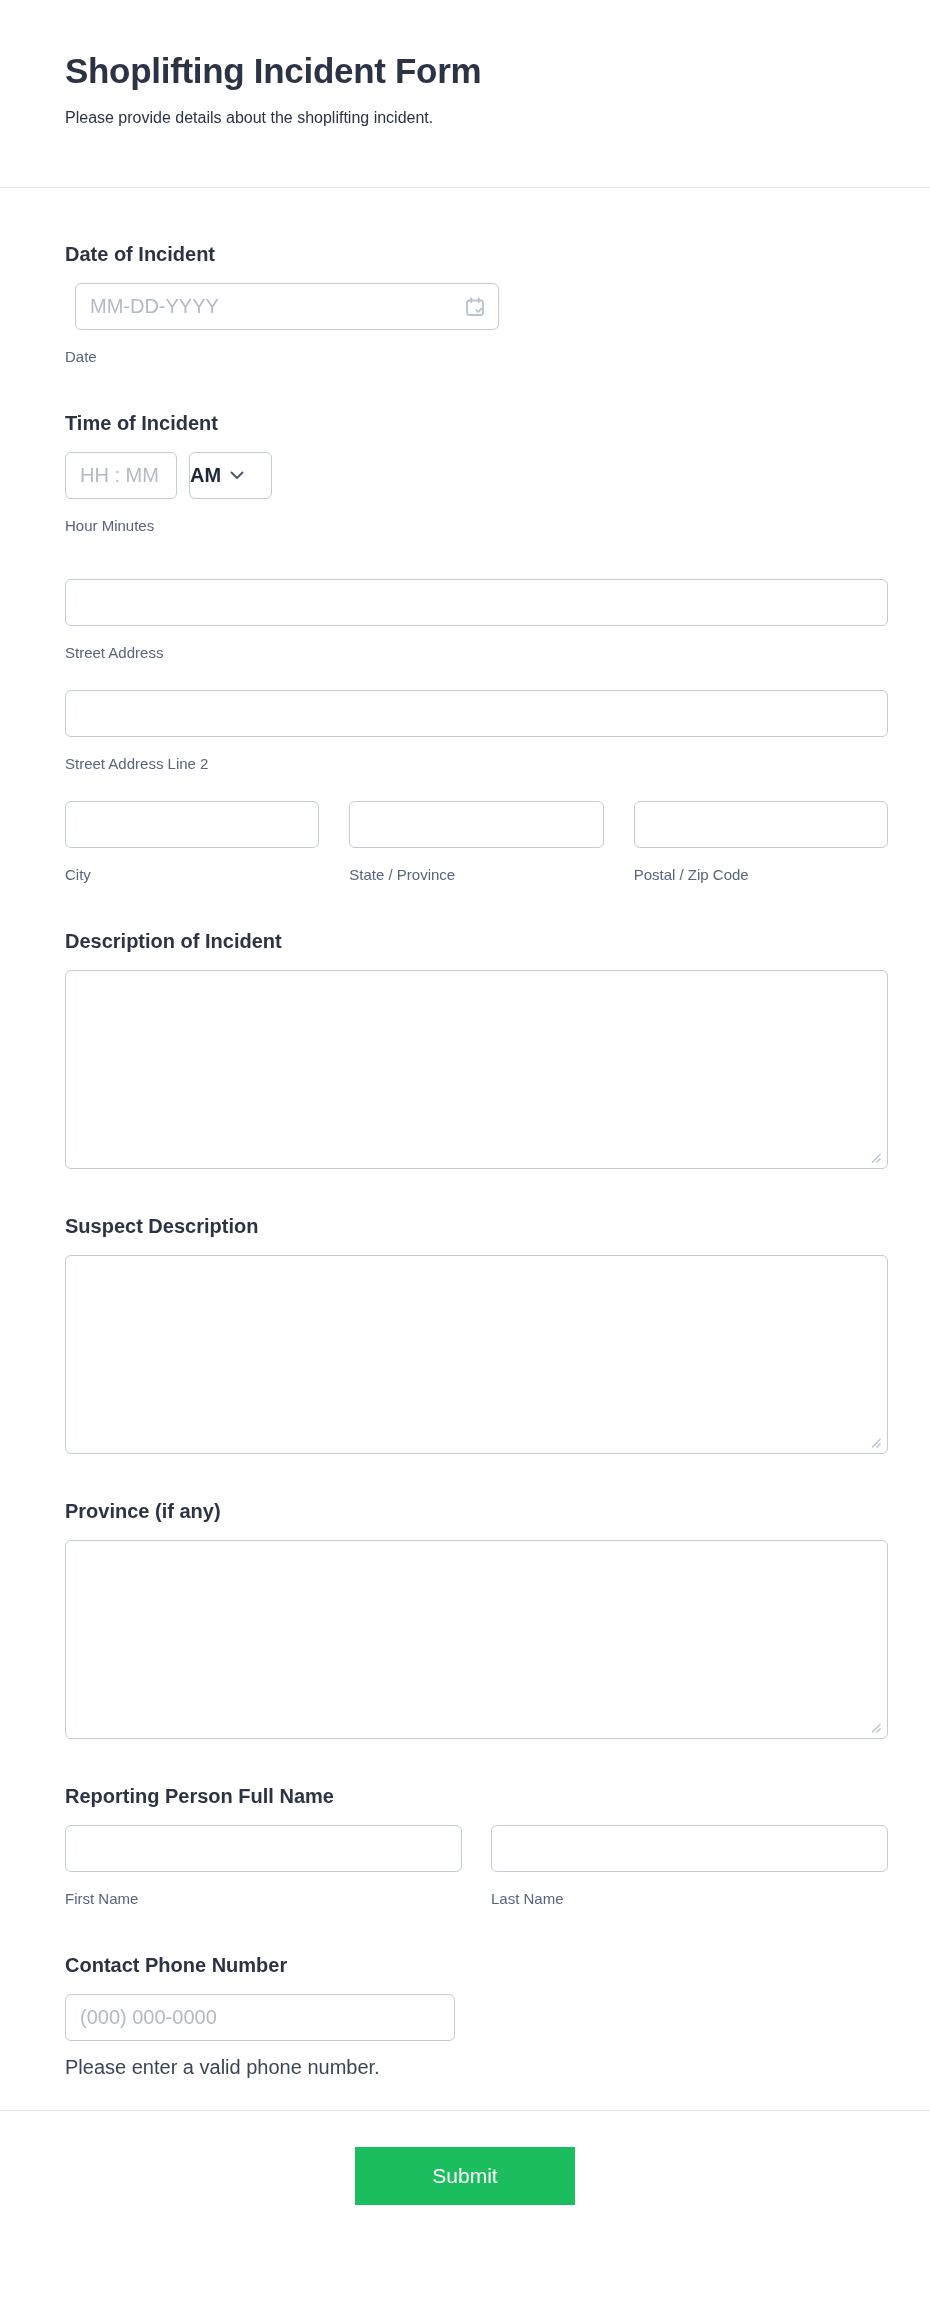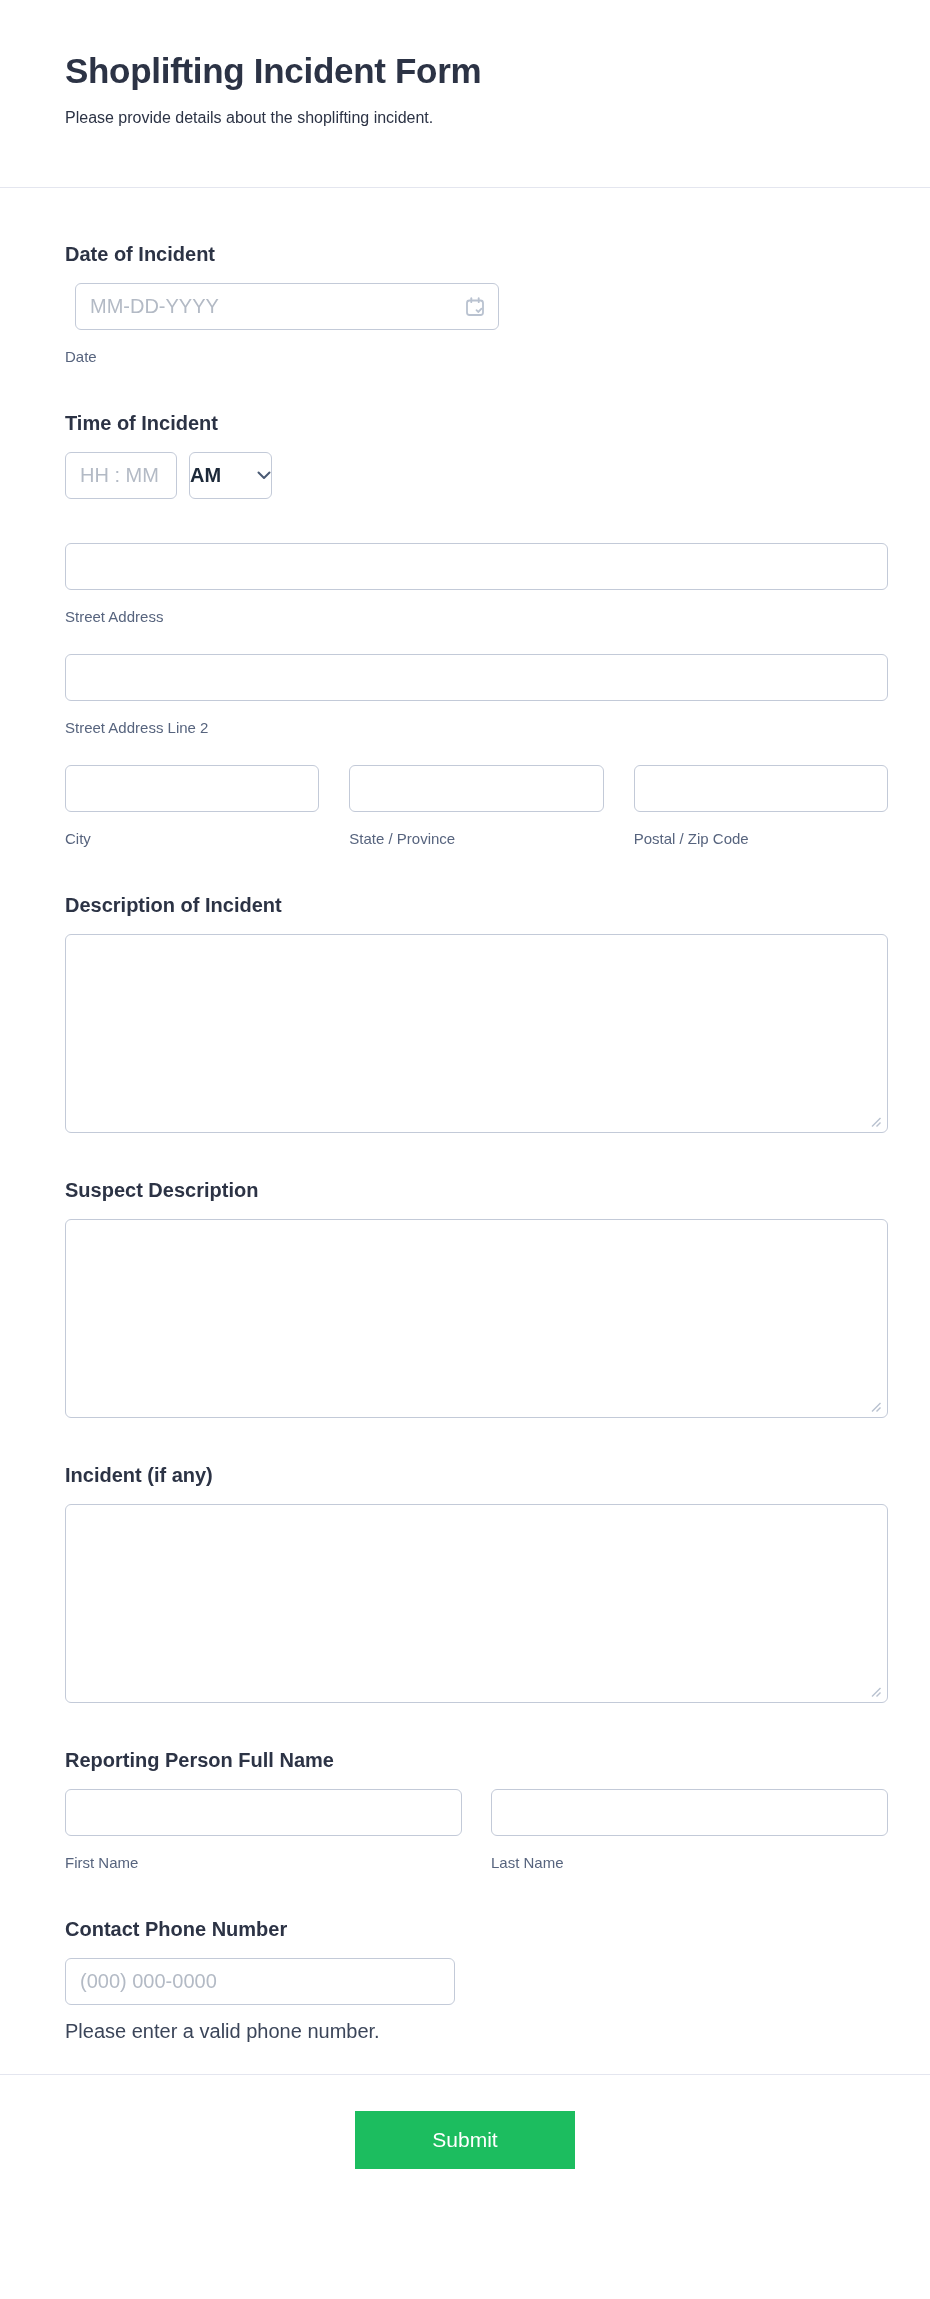--- a/index.html
+++ b/index.html
@@ -96,21 +96,21 @@
   }
 
   
   .time-row { display: flex; gap: 12px; align-items: center; }
   .time-input { width: 112px; }
   .ampm-select {
     width: 83px; height: 47px;
     border: 1px solid #c3cad8;
     border-radius: 6px;
     background: #ffffff;
-    display: flex; align-items: center; justify-content: space-between;
+    display: flex; align-items: center; justify-content: flex-start;
     gap: 9px;
     cursor: pointer;
     user-select: none;
   }
   .ampm-value { font-size: 20px; font-weight: 600; color: #1d2939; }
 
   
   .addr-row { display: flex; gap: 30px; }
   .addr-col { flex: 1 1 0; }
 
@@ -198,20 +198,21 @@
         <input type="text" class="text-input time-input" placeholder="HH : MM" style="">
         <div class="ampm-select">
           <span class="ampm-value">AM</span>
           <span style="display:flex;">
             <svg width="14" height="9" viewBox="0 0 14 9" fill="none">
               <path d="M1.5 1.5 L7 7 L12.5 1.5" stroke="#4a5a74" stroke-width="2" stroke-linecap="round" stroke-linejoin="round"></path>
             </svg>
           </span>
         </div>
       </div>
+      <span class="sublabel">Hour Minutes</span>
     </section>
 
     <section class="field">
 
       <div class="subfield">
         <input type="text" class="text-input" style="">
         <span class="sublabel">Street Address</span>
       </div>
 
       <div class="subfield">
@@ -255,21 +256,21 @@
         <span class="resize-handle">
           <svg width="13" height="13" viewBox="0 0 13 13" fill="none">
             <line x1="3" y1="11.5" x2="11.5" y2="3" stroke="#b9c2d0" stroke-width="1.4"></line>
             <line x1="7.5" y1="11.5" x2="11.5" y2="7.5" stroke="#b9c2d0" stroke-width="1.4"></line>
           </svg>
         </span>
       </div>
     </section>
 
     <section class="field">
-      <label class="field-label">Incident (if any)</label>
+      <label class="field-label">Province (if any)</label>
       <div class="ta-wrap">
         <textarea class="textarea" style=""></textarea>
         <span class="resize-handle">
           <svg width="13" height="13" viewBox="0 0 13 13" fill="none">
             <line x1="3" y1="11.5" x2="11.5" y2="3" stroke="#b9c2d0" stroke-width="1.4"></line>
             <line x1="7.5" y1="11.5" x2="11.5" y2="7.5" stroke="#b9c2d0" stroke-width="1.4"></line>
           </svg>
         </span>
       </div>
     </section>

